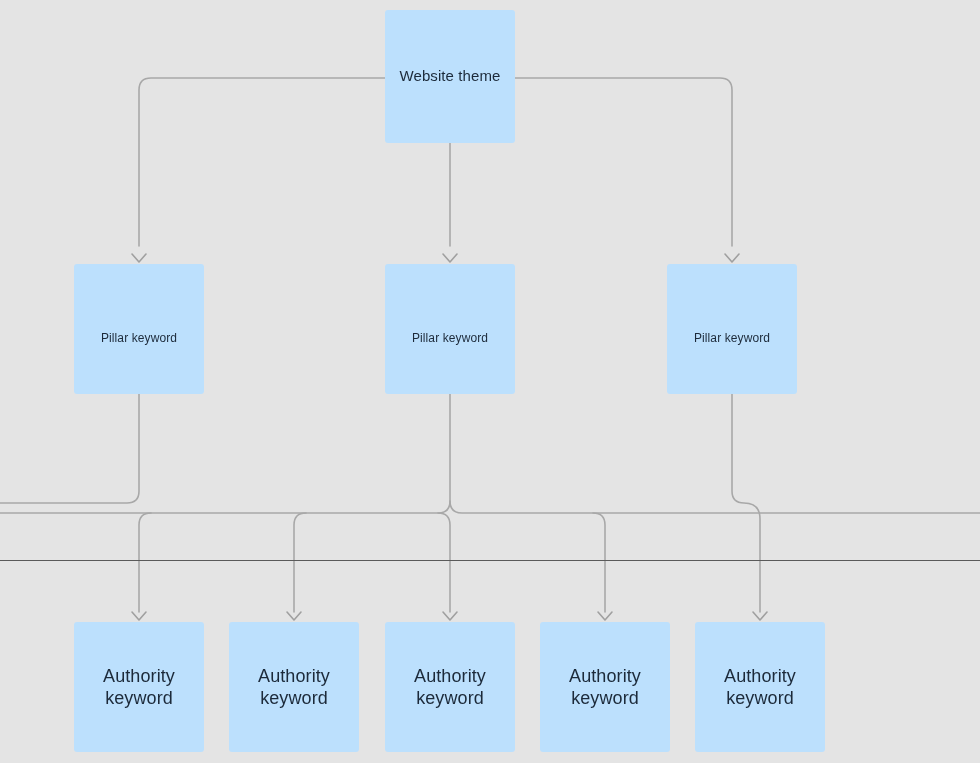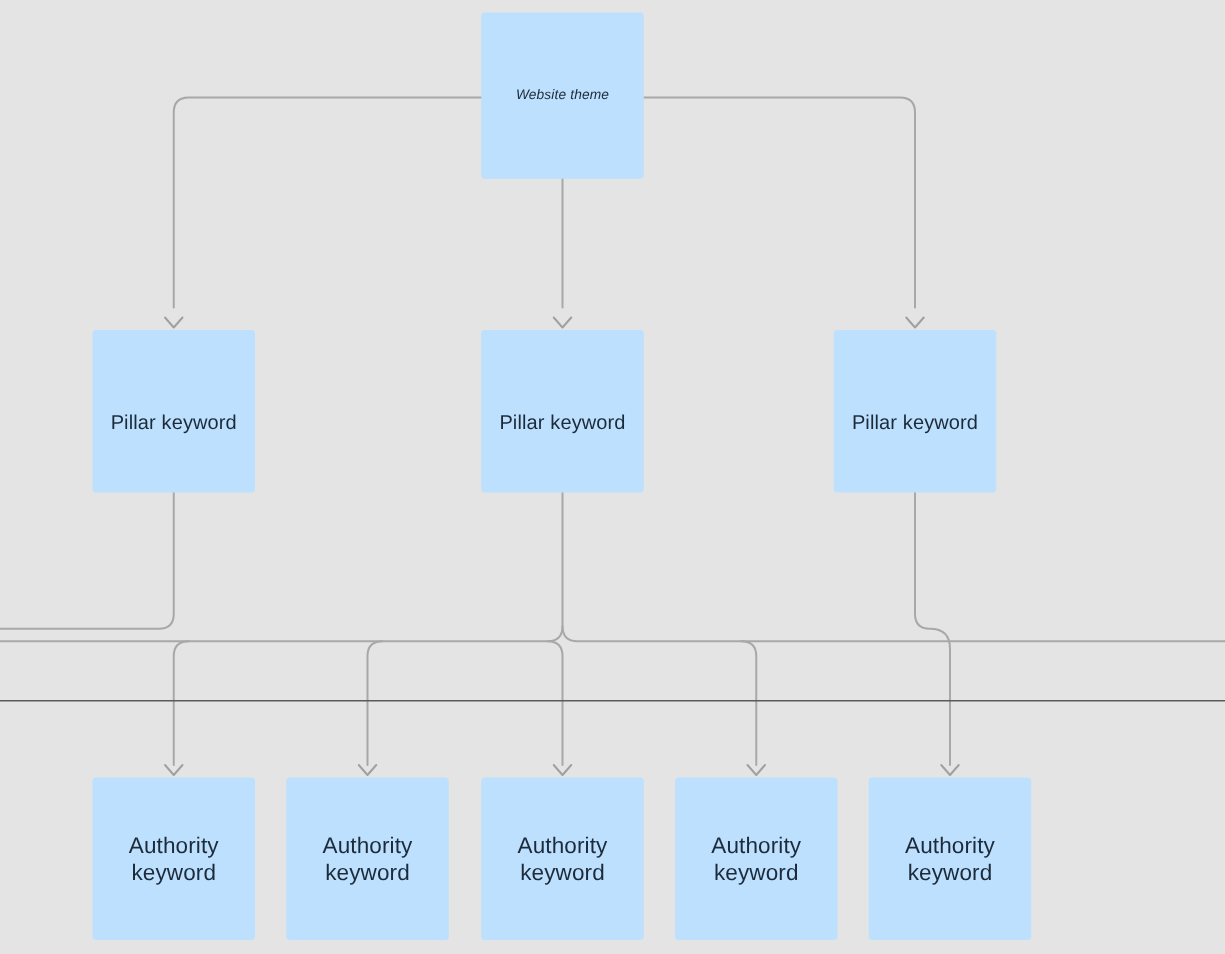--- a/index.html
+++ b/index.html
@@ -41,22 +41,22 @@
   .node-label {
     font-family: "Liberation Sans", sans-serif;
     font-size: 12.5px;
     line-height: 1.25;
     color: #1c2a3a;
     text-align: center;
     letter-spacing: 0.1px;
     padding: 0 6px;
     user-select: none;
   }
-  .node-root .node-label { font-size: 11px; font-style: italic; }
-  .node-pillar .node-label { font-size: 16px; margin-top: 19px; }
+  .node-root .node-label { font-size: 15px; }
+  .node-pillar .node-label { font-size: 12px; margin-top: 19px; }
   .node-authority .node-label { font-size: 18px; }
 </style>
 </head>
 <body>
 
 <div id="canvas">
 
   <svg id="edges" viewBox="0 0 980 763" width="980" height="763" xmlns="http://www.w3.org/2000/svg">
 
     <g fill="none" stroke="#a8a8a8" stroke-width="1.6" stroke-linecap="round" stroke-linejoin="round">

